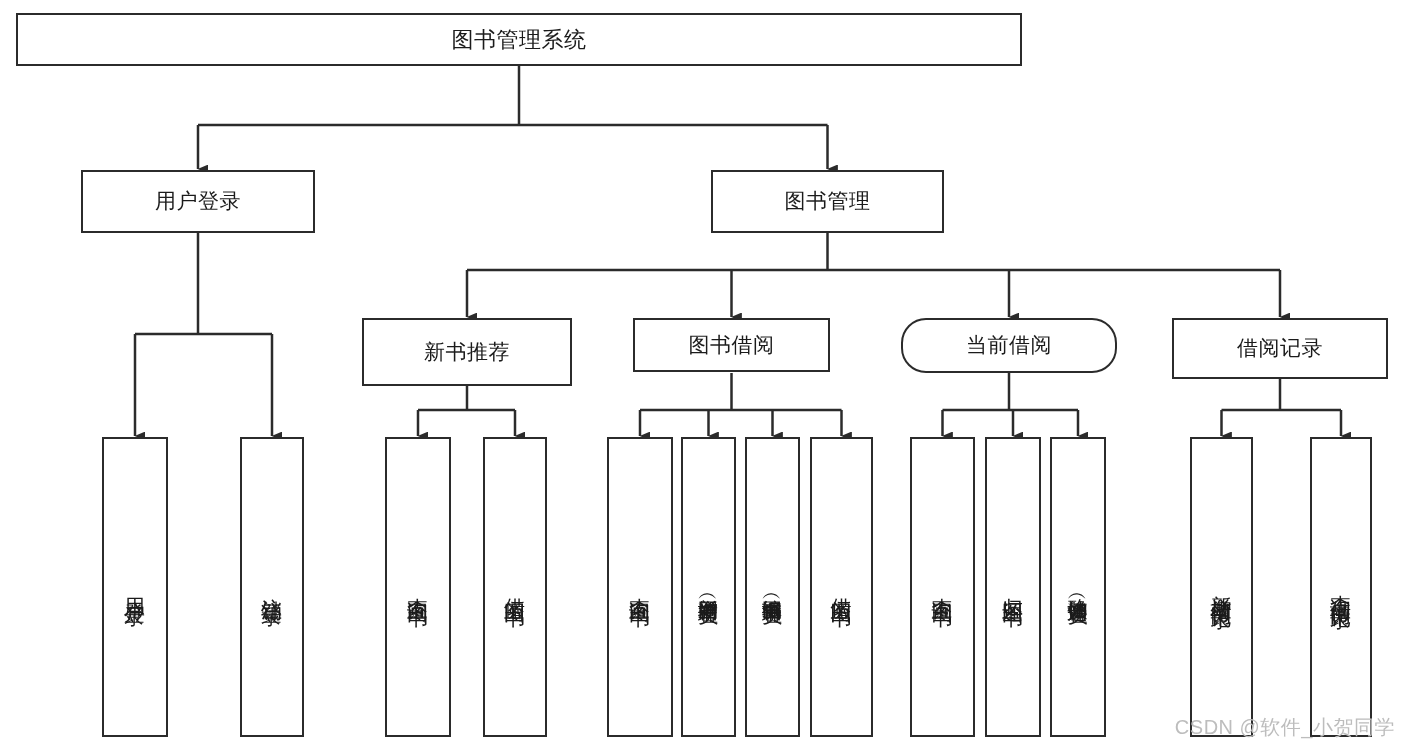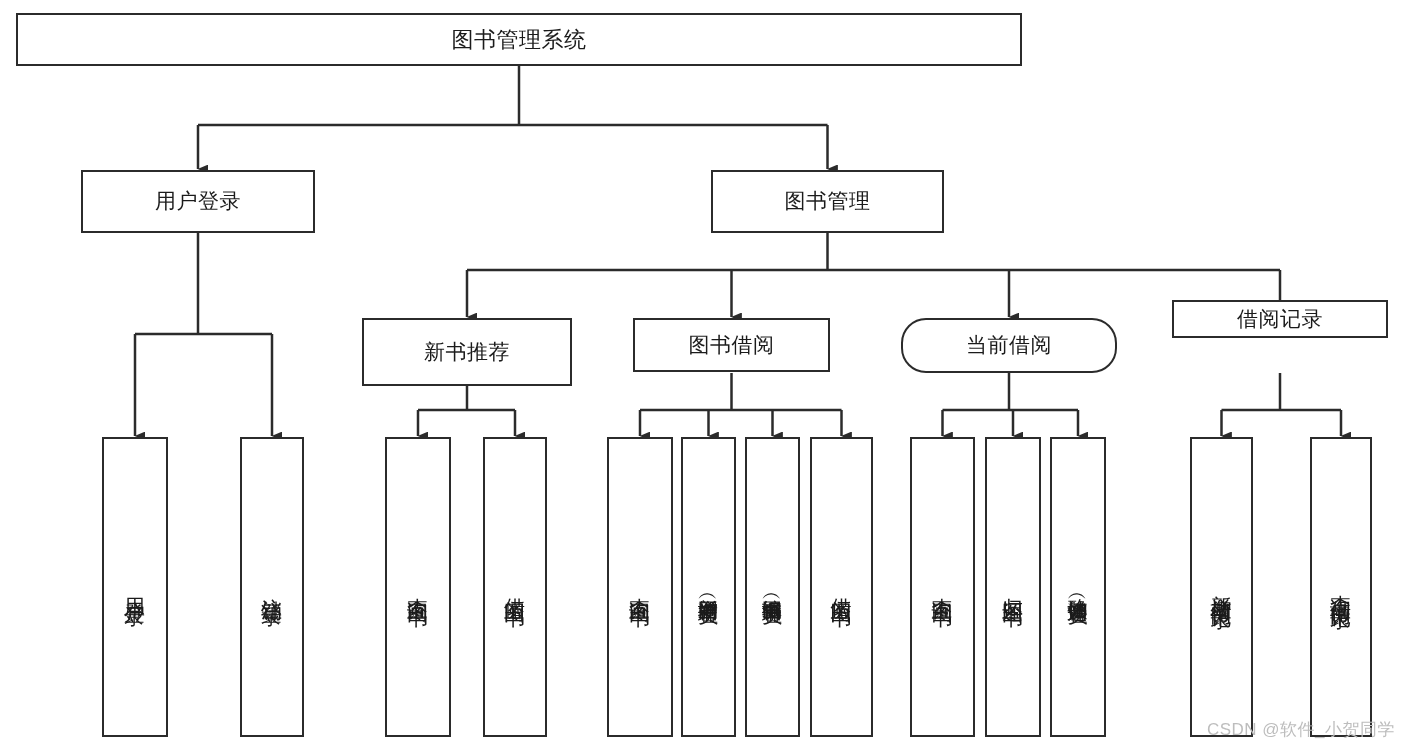--- a/index.html
+++ b/index.html
@@ -68,21 +68,21 @@
   }
   .node.v.long .lbl {
     font-size: 20px;
     letter-spacing: 1px;
   }
   
   #watermark {
     position: absolute;
     right: 10px;
     bottom: 6px;
-    font-size: 17px;
+    font-size: 20px;
     color: #bdbdbd;
     letter-spacing: 0.5px;
     white-space: nowrap;
     user-select: none;
   }
 </style>
 </head>
 <body>
 
 <div id="canvas">
@@ -143,21 +143,21 @@
 
   <div class="node h" style="left: 362px; top: 318px; width: 210px; height: 68px;">
     <span class="lbl">新书推荐</span>
   </div>
   <div class="node h" style="left: 633px; top: 318px; width: 197px; height: 54px;">
     <span class="lbl">图书借阅</span>
   </div>
   <div class="node h" style="left: 901px; top: 318px; width: 216px; height: 55px; border-radius: 25px;">
     <span class="lbl">当前借阅</span>
   </div>
-  <div class="node h" style="left: 1172px; top: 300px; width: 216px; height: 38px;">
+  <div class="node h" style="left: 1172px; top: 318px; width: 216px; height: 61px;">
     <span class="lbl">借阅记录</span>
   </div>
 
   <div class="node v" style="left: 102px; top: 437px; width: 66px; height: 300px;">
     <span class="lbl">用户登录</span>
   </div>
   <div class="node v" style="left: 240px; top: 437px; width: 64px; height: 300px;">
     <span class="lbl">注销登录</span>
   </div>
   <div class="node v" style="left: 385px; top: 437px; width: 66px; height: 300px;">

